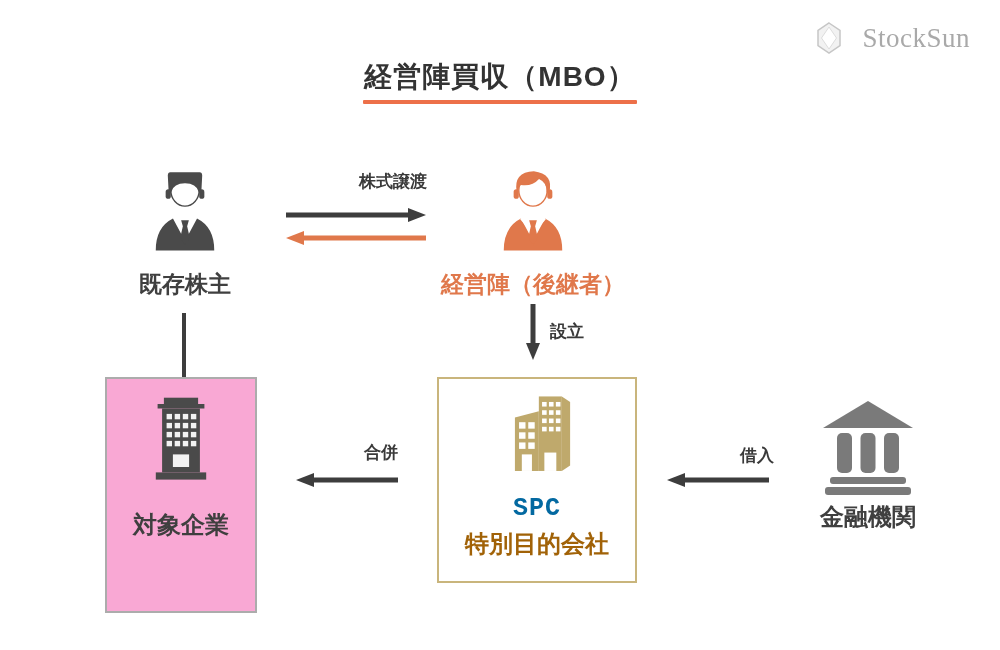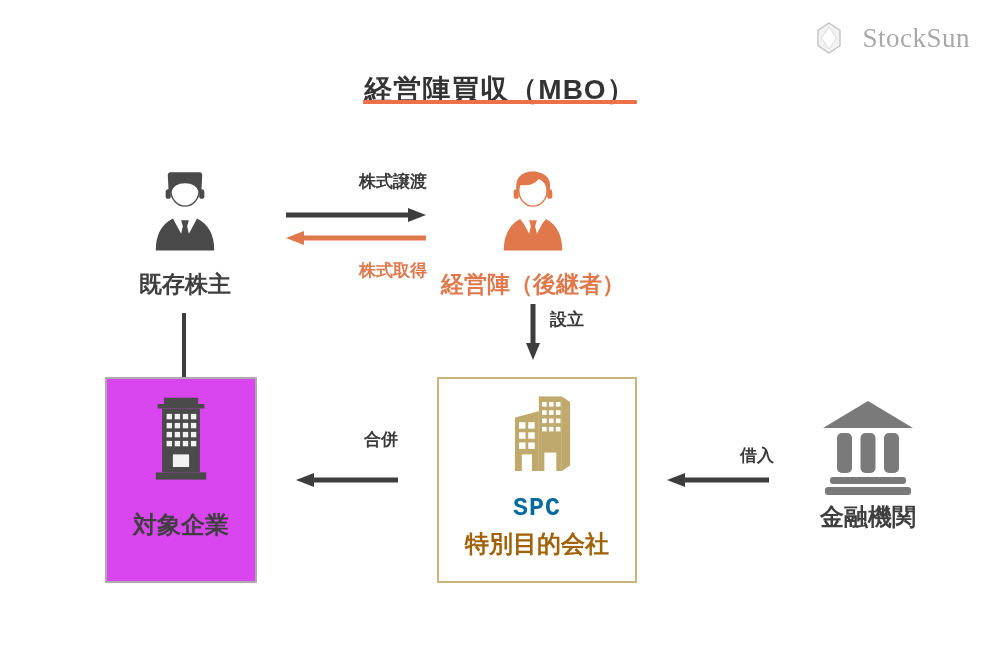--- a/index.html
+++ b/index.html
@@ -11,61 +11,61 @@
 
   
   .logo { position:absolute; top:22px; right:30px; display:flex; align-items:center; gap:20px; }
   .logo-text {
     font-family:"Liberation Serif","DejaVu Serif",serif;
     font-size:27px; color:#a9a9a9; letter-spacing:0.5px;
   }
 
   
   .title {
-    position:absolute; top:71px; left:0; width:100%; text-align:center;
+    position:absolute; top:58px; left:0; width:100%; text-align:center;
     font-size:28px; font-weight:bold; color:#333333; letter-spacing:1px;
   }
   .title-underline {
     position:absolute; top:100px; left:363px; width:274px; height:4px;
     background:#ed7049; border-radius:1px;
   }
 
   
   .node { position:absolute; text-align:center; }
   .node-label { font-size:23px; font-weight:bold; color:#3f3f3f; margin-top:8px; }
   .node-label.orange { color:#e0784b; }
 
   .node-existing   { left:115px; top:163px; width:140px; }
   .node-management { left:418px; top:163px; width:230px; }
   .node-bank       { left:798px; top:398px; width:140px; }
   .node-bank .node-label { font-size:24px; margin-top:2px; }
 
   
   .box { position:absolute; box-sizing:border-box; text-align:center; }
   .box-target {
-    left:105px; top:377px; width:152px; height:206px;
-    background:#d946ef; border:2px solid #acacac;
+    left:105px; top:377px; width:152px; height:236px;
+    background:#f9a8d4; border:2px solid #acacac;
   }
   .box-target .node-label { font-size:24px; margin-top:20px; }
   .box-spc {
     left:437px; top:377px; width:200px; height:206px;
     background:#ffffff; border:2px solid #c9b57c;
   }
   .spc-name { font-size:25px; font-weight:600; color:#0369a1; margin-top:8px; letter-spacing:1px;font-family:Liberation Mono, monospace; }
   .spc-sub  { font-size:24px; font-weight:600; color:#a16207; margin-top:5px; }
 
   
   .edge-label {
     position:absolute; font-size:17px; font-weight:bold; color:#3a3a3a; text-align:right;
   }
   .edge-label.orange { color:#e0784b; }
   .lbl-share-transfer    { left:287px; top:170px; width:140px; }
   .lbl-share-acquisition { left:287px; top:259px; width:140px; }
-  .lbl-establishment     { left:550px; top:308px; width:60px; text-align:left; }
-  .lbl-merger            { left:298px; top:428px; width:100px; }
+  .lbl-establishment     { left:550px; top:320px; width:60px; text-align:left; }
+  .lbl-merger            { left:298px; top:441px; width:100px; }
   .lbl-borrowing         { left:664px; top:444px; width:110px;font-family:Liberation Serif, serif; }
 
   
   .arrow { position:absolute; display:block; }
   .arr-share-transfer    { left:286px; top:207px; }
   .arr-share-acquisition { left:286px; top:230px; }
   .arr-establishment     { left:525px; top:304px; }
   .arr-merger            { left:296px; top:472px; }
   .arr-borrowing         { left:667px; top:472px; }
   .ownership-line {
@@ -121,21 +121,20 @@
   <div class="edge-label lbl-share-transfer">株式譲渡</div>
   <svg class="arrow arr-share-transfer" width="140" height="16" viewBox="0 0 140 16">
     <line x1="0" y1="8" x2="123" y2="8" stroke-width="5" stroke="#3d3d3d"></line>
     <polygon points="122,1 140,8 122,15" fill="#3d3d3d"></polygon>
   </svg>
 
   <svg class="arrow arr-share-acquisition" width="140" height="16" viewBox="0 0 140 16">
     <polygon points="18,1 0,8 18,15" fill="#e0784b"></polygon>
     <line x1="17" y1="8" x2="140" y2="8" stroke-width="5" stroke="#e0784b"></line>
   </svg>
-  <div class="edge-label orange lbl-share-acquisition">株式取得</div>
 
   <svg class="arrow arr-establishment" width="16" height="56" viewBox="0 0 16 56">
     <line x1="8" y1="0" x2="8" y2="40" stroke-width="5" stroke="#3d3d3d"></line>
     <polygon points="1,39 15,39 8,56" fill="#3d3d3d"></polygon>
   </svg>
   <div class="edge-label lbl-establishment">設立</div>
 
   <div class="ownership-line"></div>
 
   <div class="box box-target">

